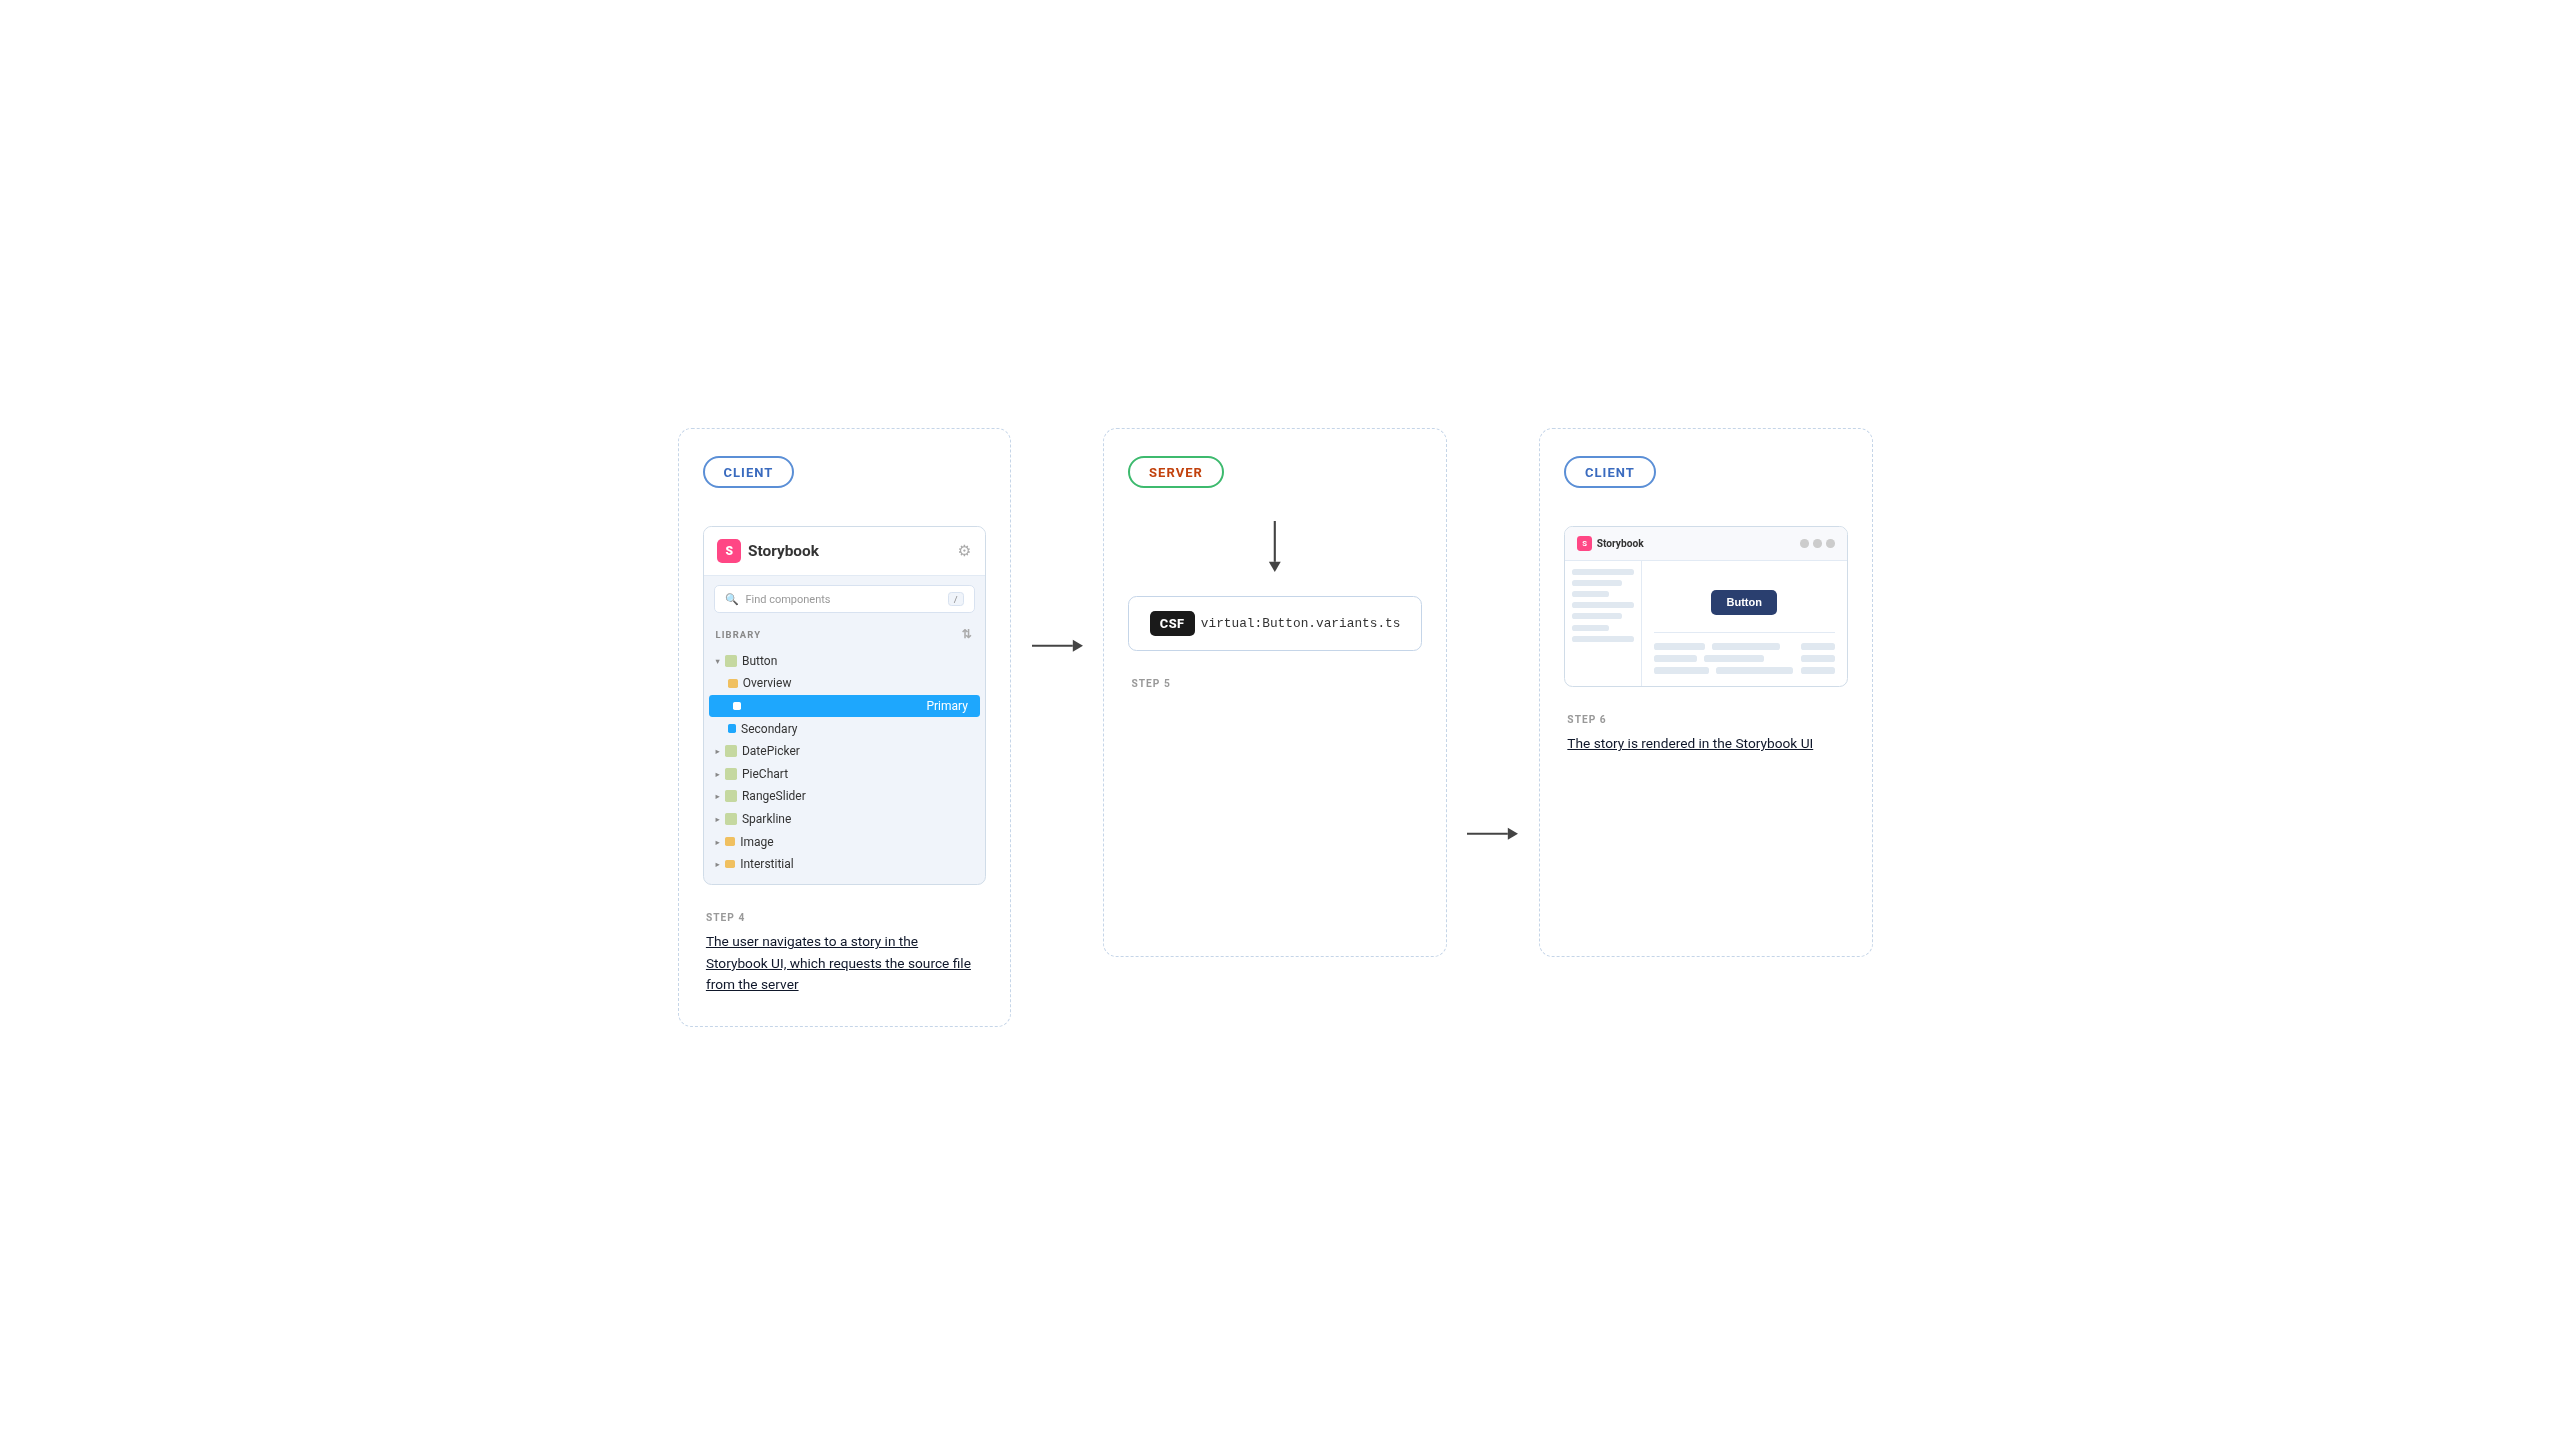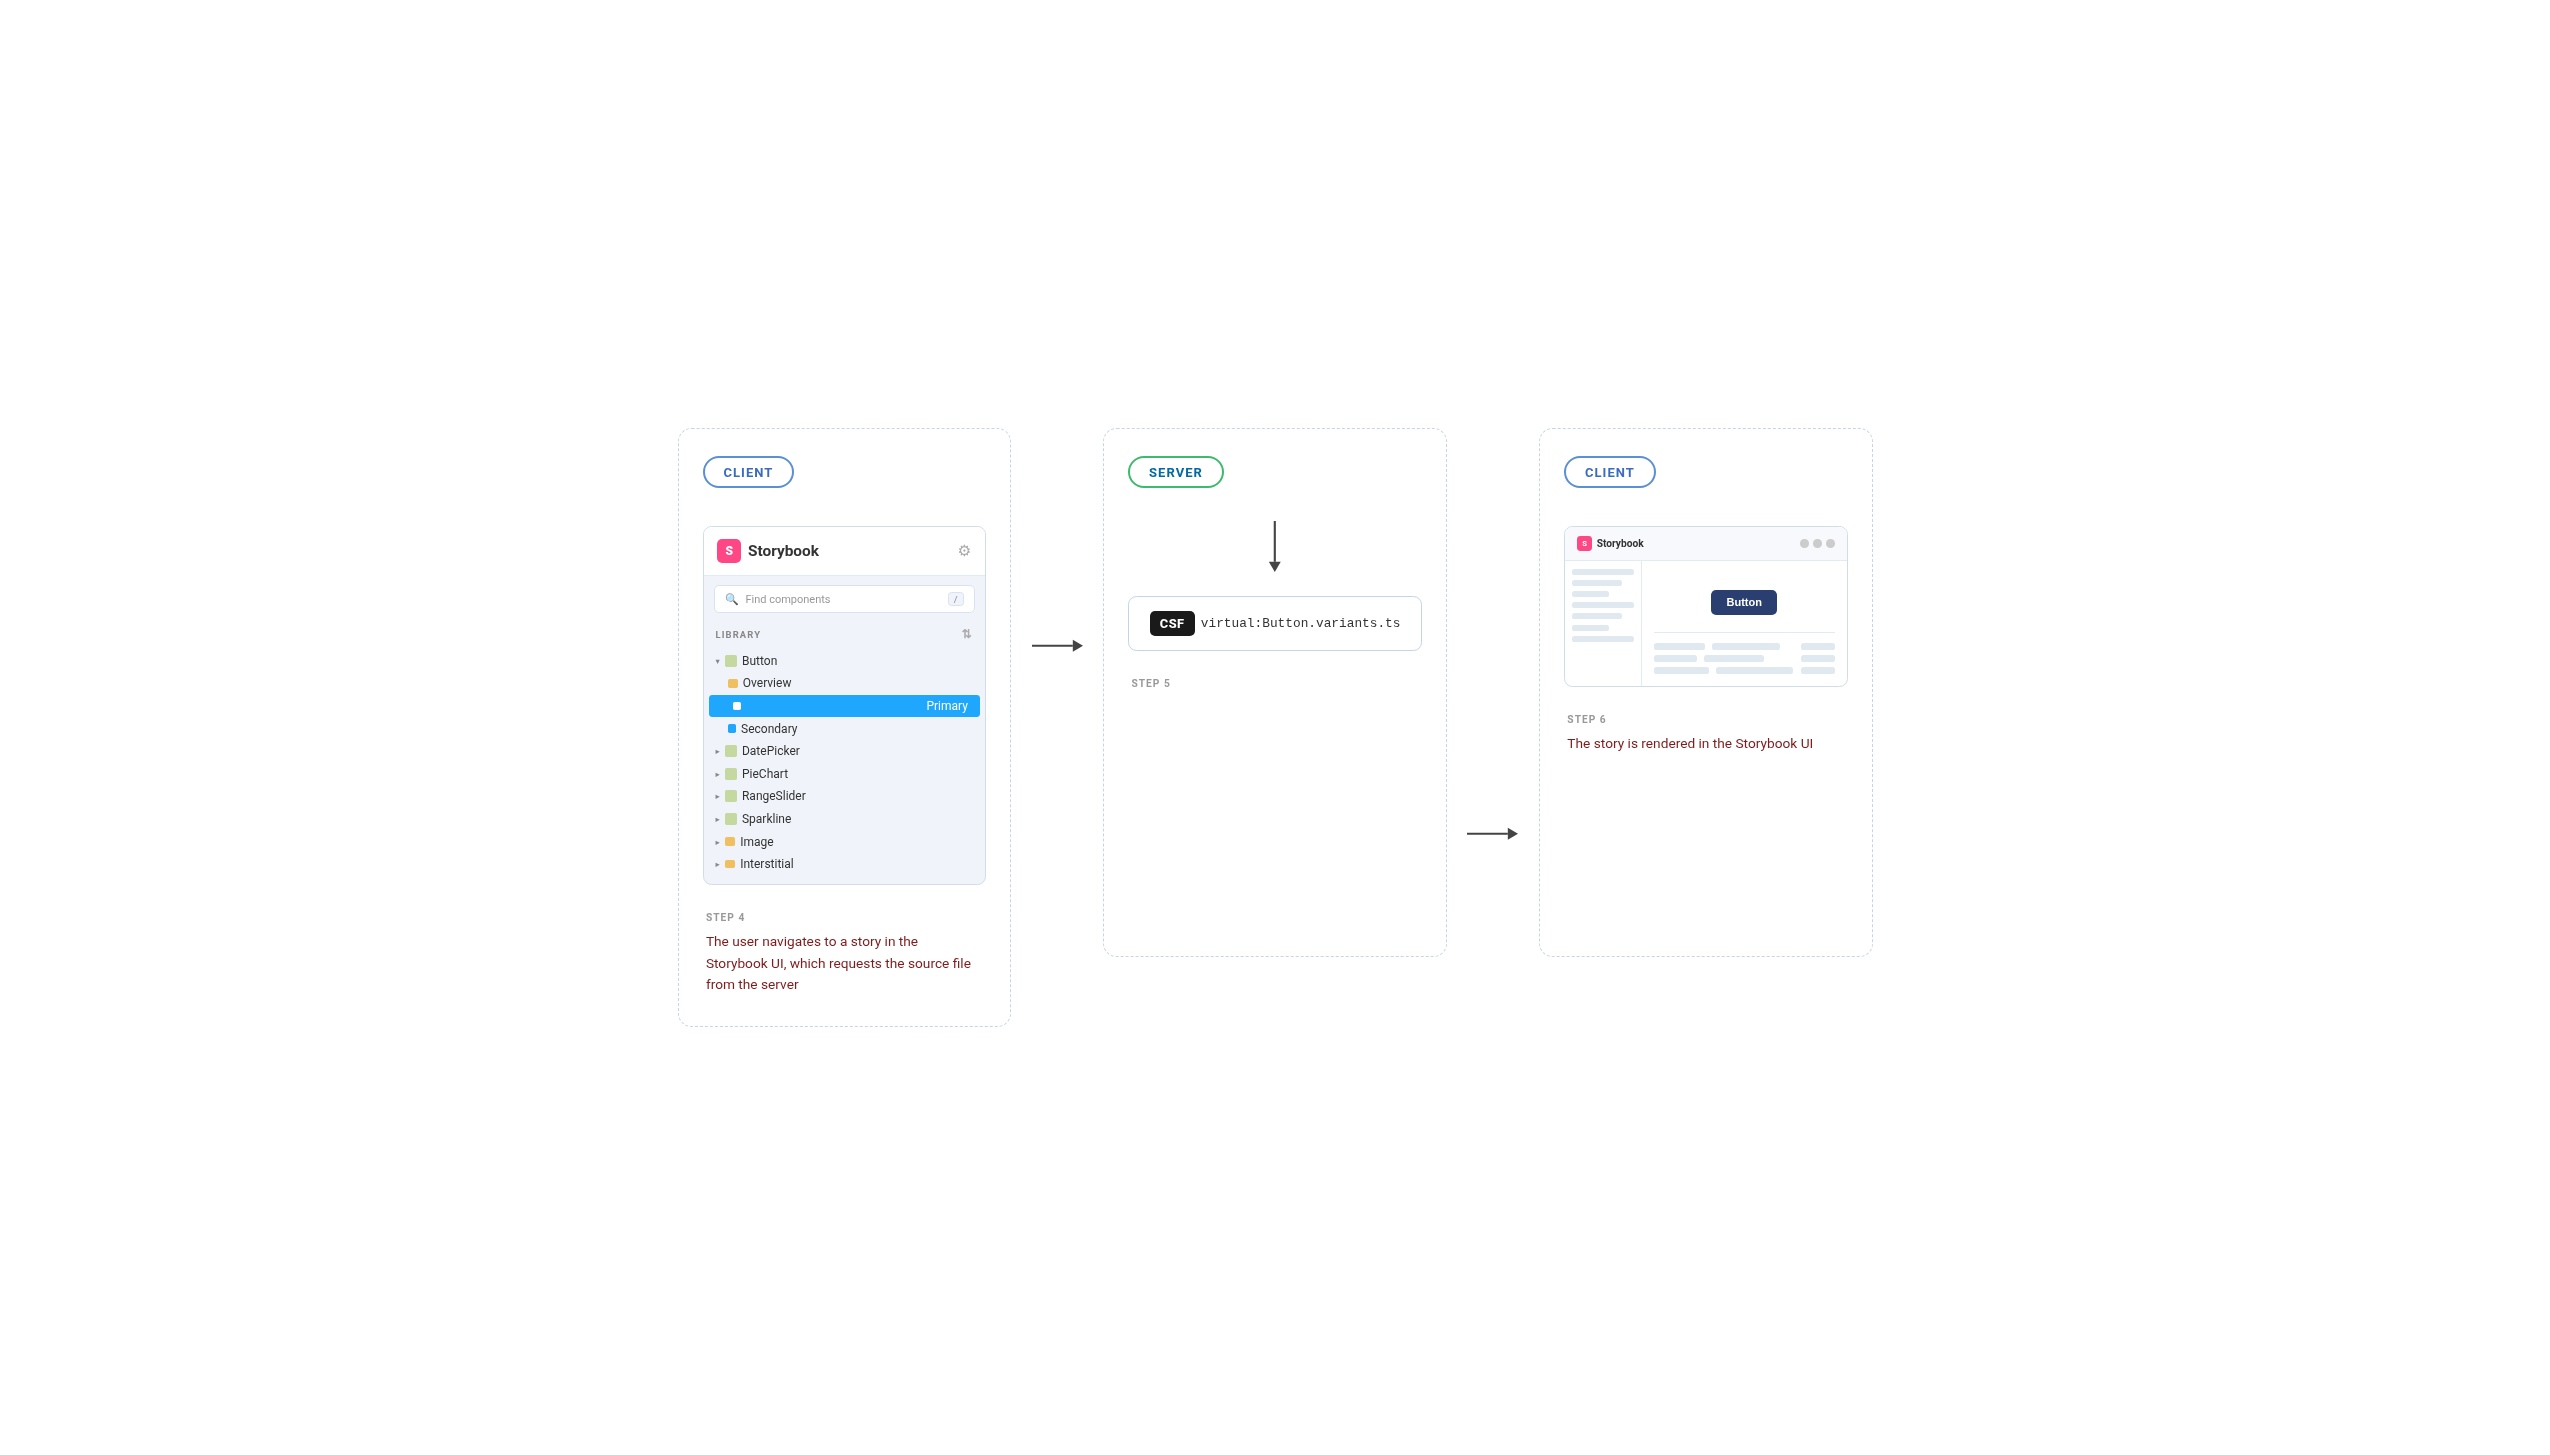--- a/index.html
+++ b/index.html
@@ -39,21 +39,21 @@
       letter-spacing: 0.08em;
       margin-bottom: 24px;
     }
     .badge-client {
       border: 2.1px solid #5b8fd6;
       color: #3a6bbf;
       background: #fff;
     }
     .badge-server {
       border: 2.1px solid #3dba6e;
-      color: #0369a1;
+      color: #c2410c;
       background: #fff;
     }
 
     
     .storybook-ui {
       background: #f0f4fa;
       border: 1.3px solid #d0dce8;
       border-radius: 8.5px;
       overflow: hidden;
       margin-top: 13.7px;
@@ -318,22 +318,23 @@
     }
     .step-label {
       font-size: 10.2px;
       font-weight: 700;
       color: #999;
       letter-spacing: 0.1em;
       margin-bottom: 8.5px;
     }
     .step-text {
       font-size: 13.7px;
-      color: #7f1d1d;
+      color: #0f172a;
       line-height: 1.55;
+      text-decoration: underline;
     }
   </style>
 </head>
 <body>
 
 <div class="diagram-container">
 
   <div class="panel">
     <span class="badge badge-client">CLIENT</span>
 

